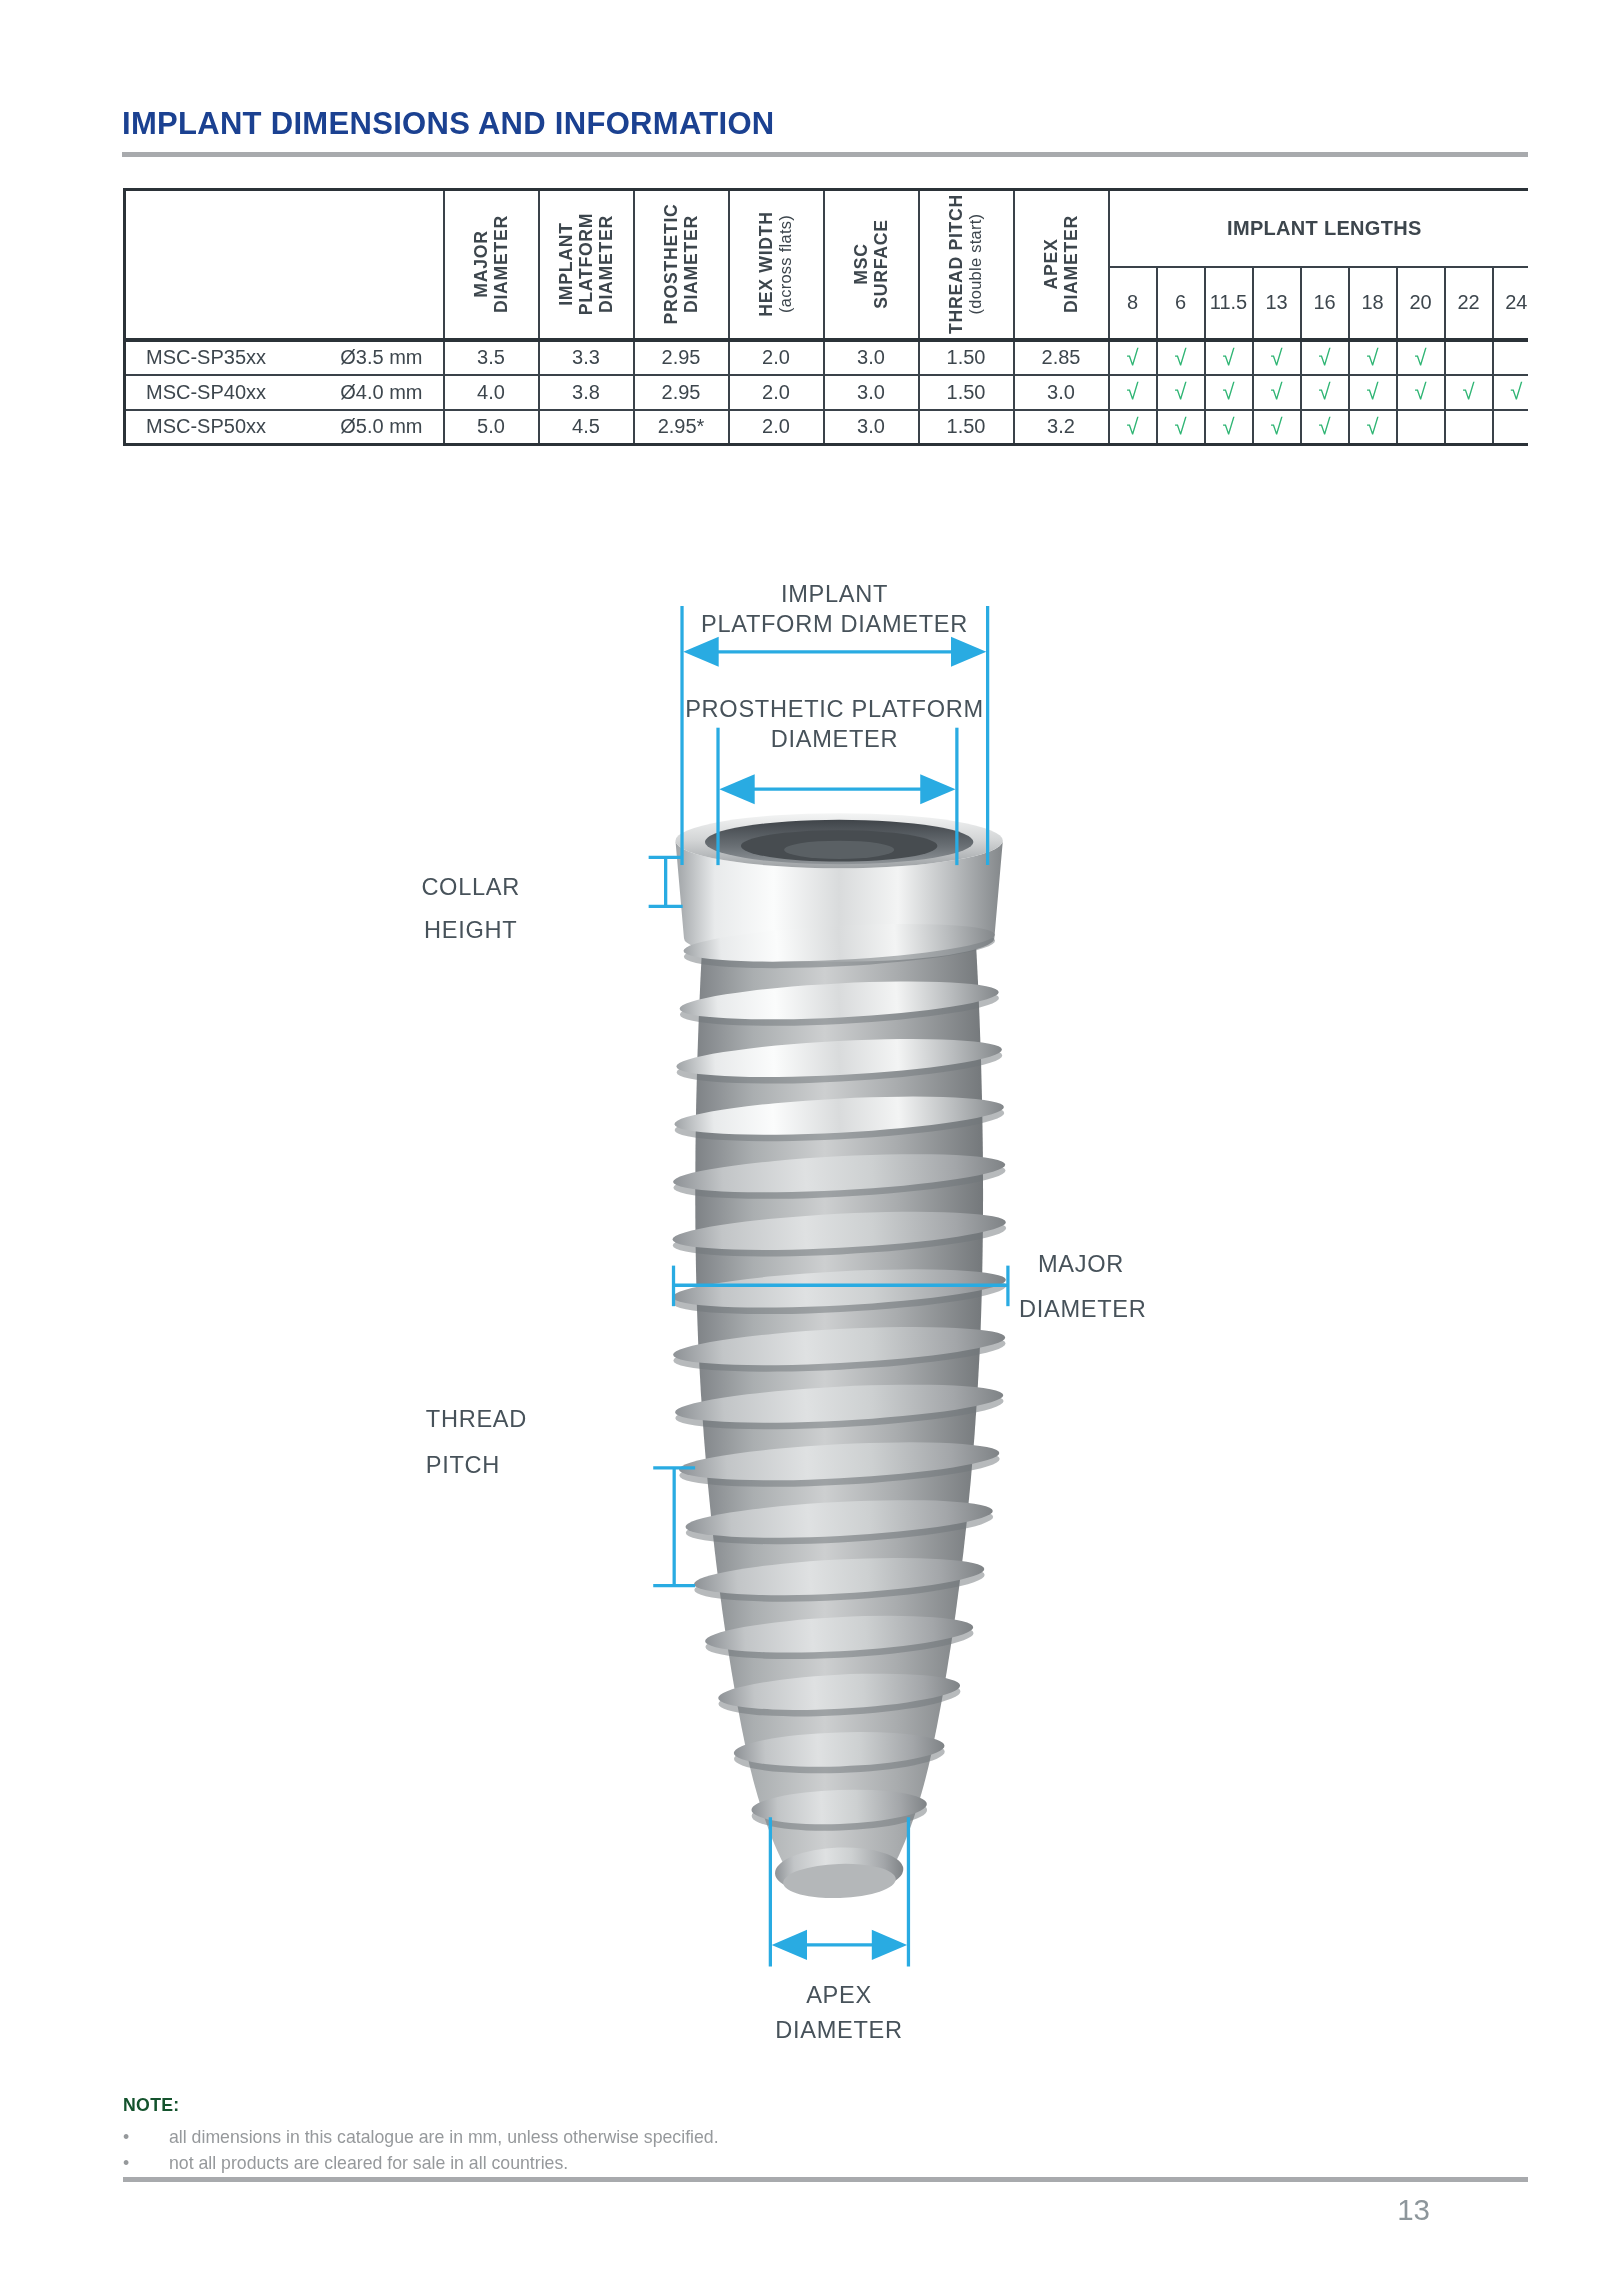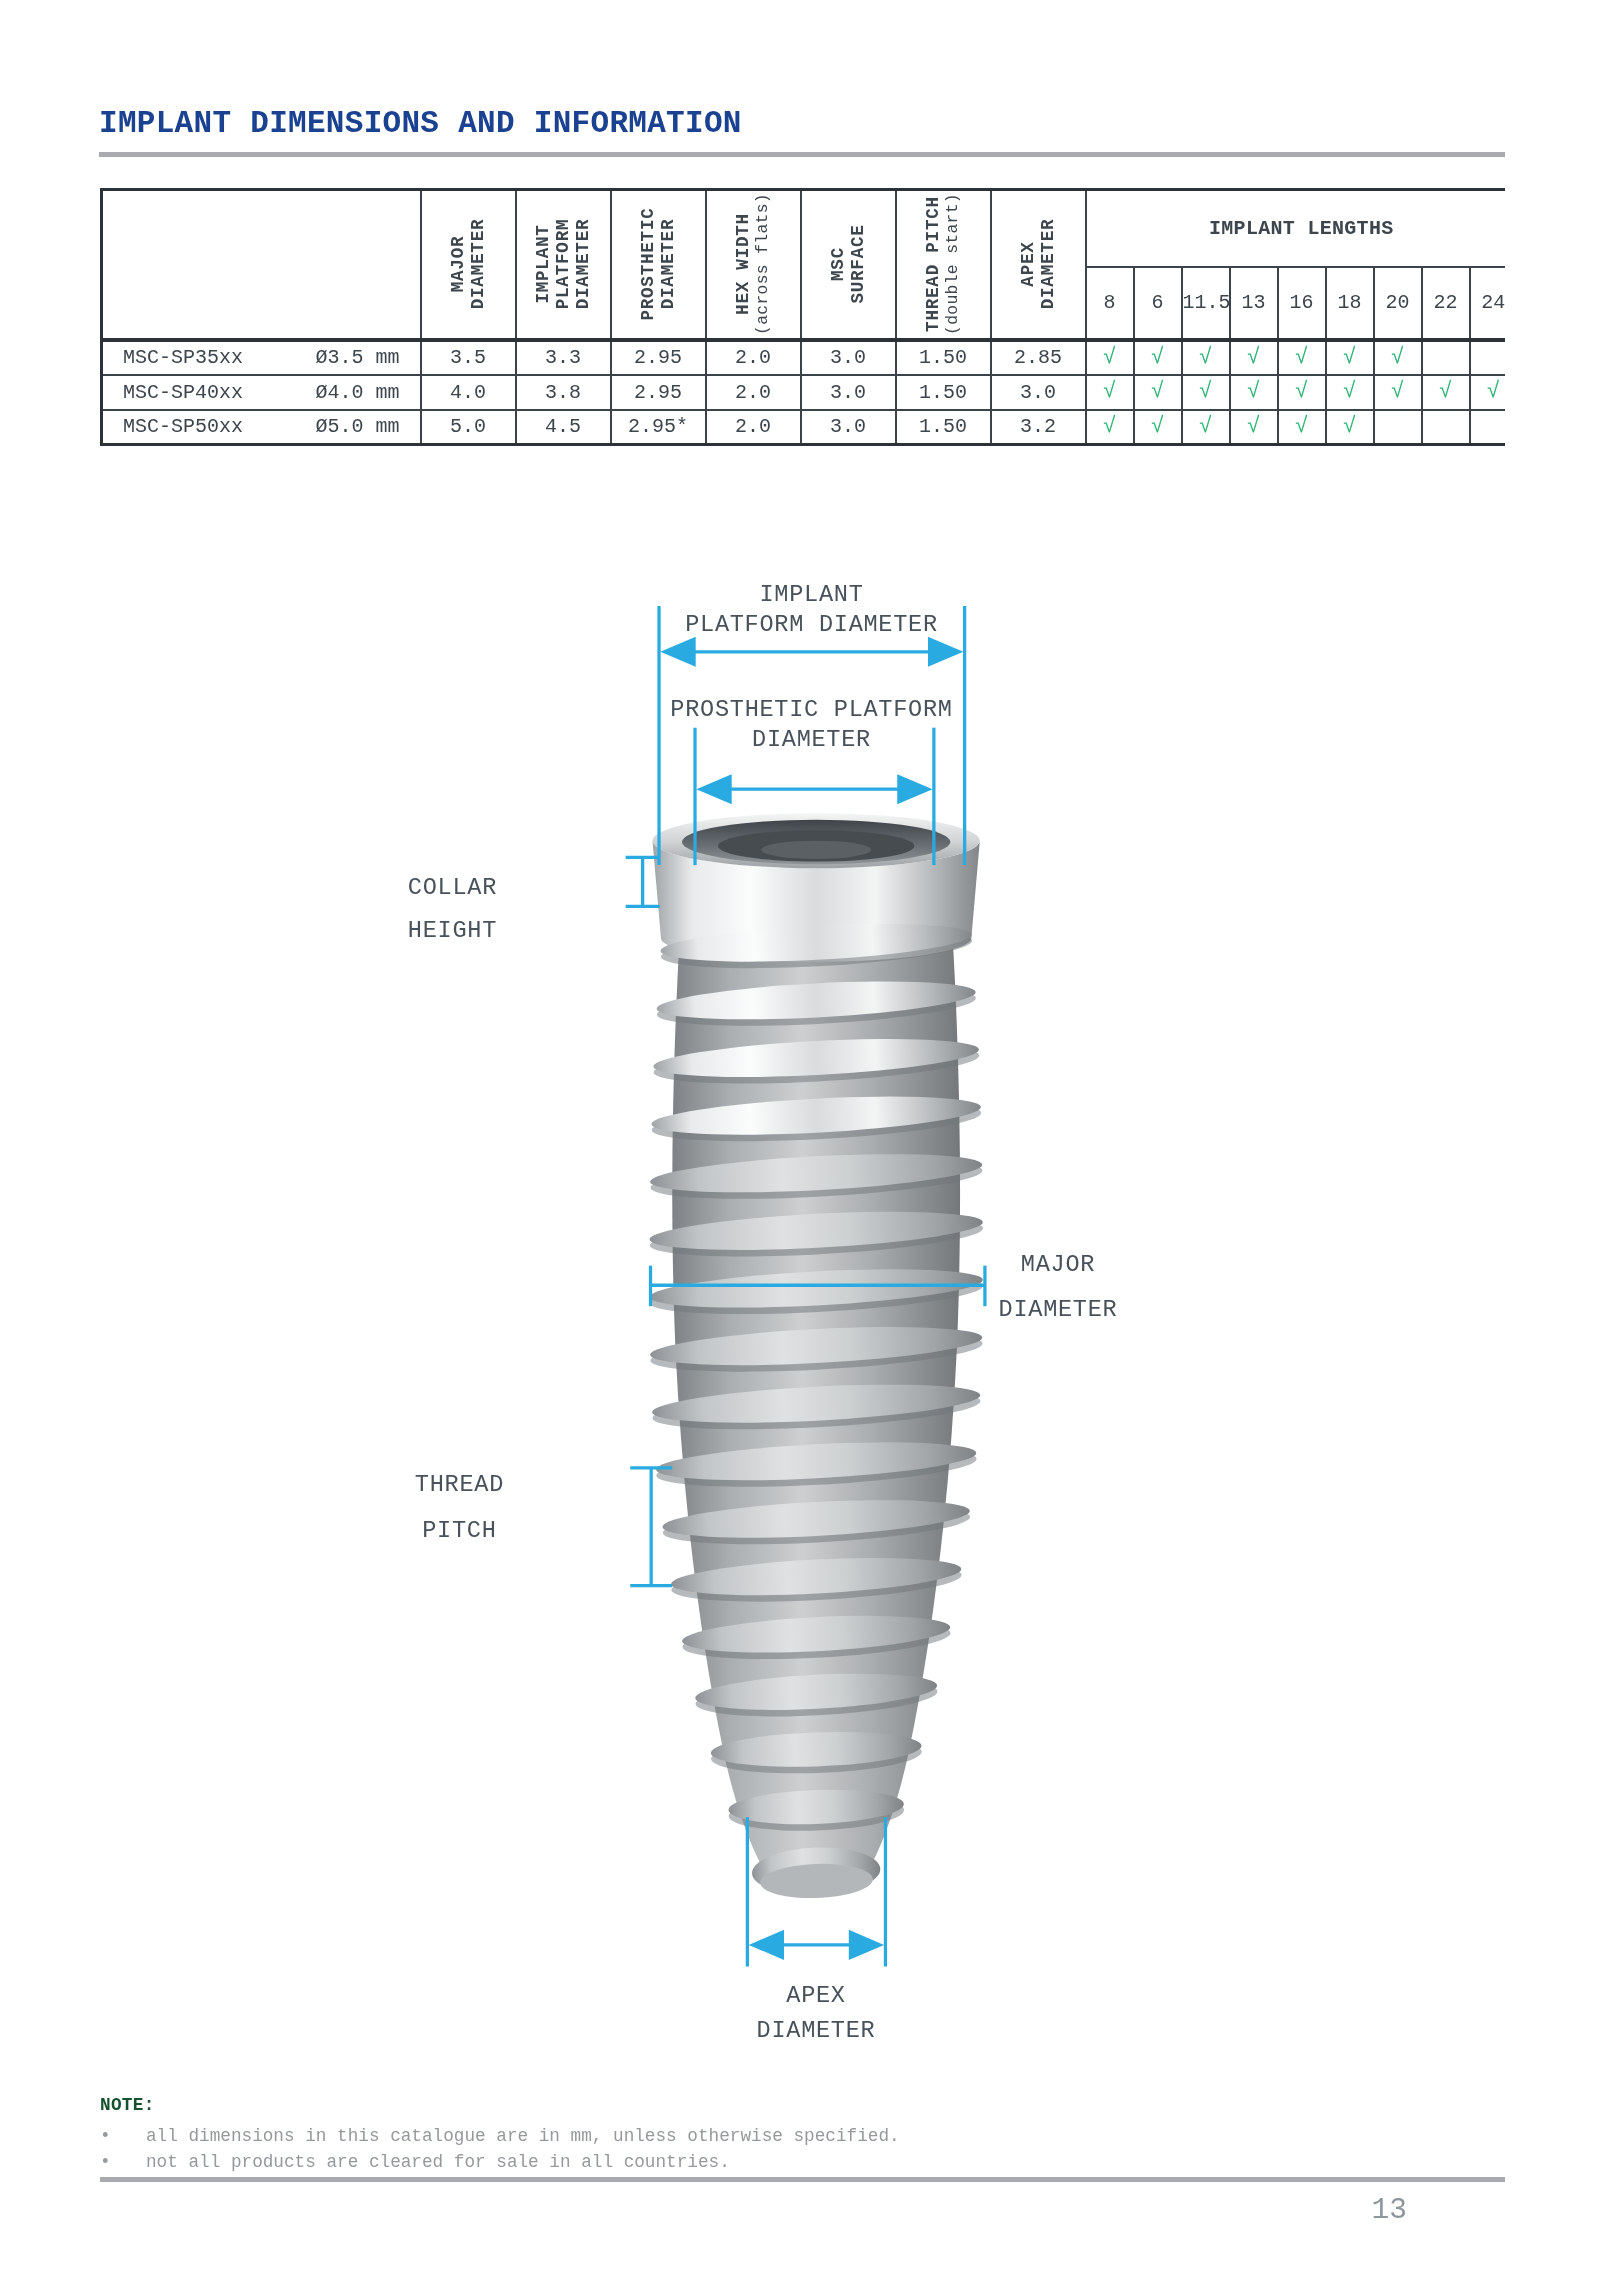--- a/index.html
+++ b/index.html
@@ -1,17 +1,17 @@
 <!DOCTYPE html>
 <html style="font-size:10.5px"><head>
 <meta charset="utf-8">
 <style>
   html,body{margin:0;padding:0;background:#ffffff;}
   .page{position:relative;width:1505px;height:2295px;background:#fff;overflow:hidden;
-        font-family:Liberation Mono, monospace;}
+        font-family:Liberation Sans, sans-serif;margin-left:23px;}
 
   
   .page-title{position:absolute;left:99px;top:106px;font-size:31px;font-weight:bold;
               color:#1B4191;letter-spacing:0.3px;}
   .title-rule{position:absolute;left:99px;top:152px;width:1420px;height:5.2px;background:#A8AAAD;}
 
   
   .spec-table{position:absolute;left:100px;top:188px;border-collapse:collapse;table-layout:fixed;
               width:1419px;color:#3D464D;border:3.3px solid #2B3238;}
   .spec-table th,.spec-table td{border:2px solid #3A424A;padding:0;text-align:center;
@@ -35,21 +35,21 @@
   .footnote{position:absolute;top:469px;left:100px;width:1419px;text-align:right;
             font-size:17.7px;color:#9FA3A7;letter-spacing:0.2px;}
 
   
   .dim-label{position:absolute;color:#47525A;font-size:23.6px;line-height:29.5px;
              letter-spacing:0.7px;text-align:center;font-weight:400;}
   #lbl-ipd{left:648px;top:580px;width:327px;}
   #lbl-ppd{left:648px;top:695px;width:327px;}
   #lbl-collar{top:866px;right:1008px;text-align:center;line-height:43px;}
   #lbl-major{left:996px;top:1242px;width:124px;line-height:45px;}
-  #lbl-thread{top:1462px;right:1001px;text-align:center;line-height:46px;}
+  #lbl-thread{top:1396px;right:1001px;text-align:left;line-height:46px;}
   #lbl-apex{left:685px;top:1978px;width:262px;line-height:35px;}
 
   .implant-wrap{position:absolute;left:632px;top:804px;width:367px;height:1113px;}
   .dims-overlay{position:absolute;left:0;top:0;width:1623px;height:2295px;pointer-events:none;}
 
   
   .note-block{position:absolute;left:100px;top:2095px;width:1047px;}
   .note-heading{font-size:17.7px;font-weight:bold;color:#14532d;letter-spacing:0.3px;margin-bottom:9.2px;}
   .note-bullet{display:flex;font-size:17.7px;color:#96999C;line-height:25.5px;}
   .note-bullet .dot{width:46px;}

